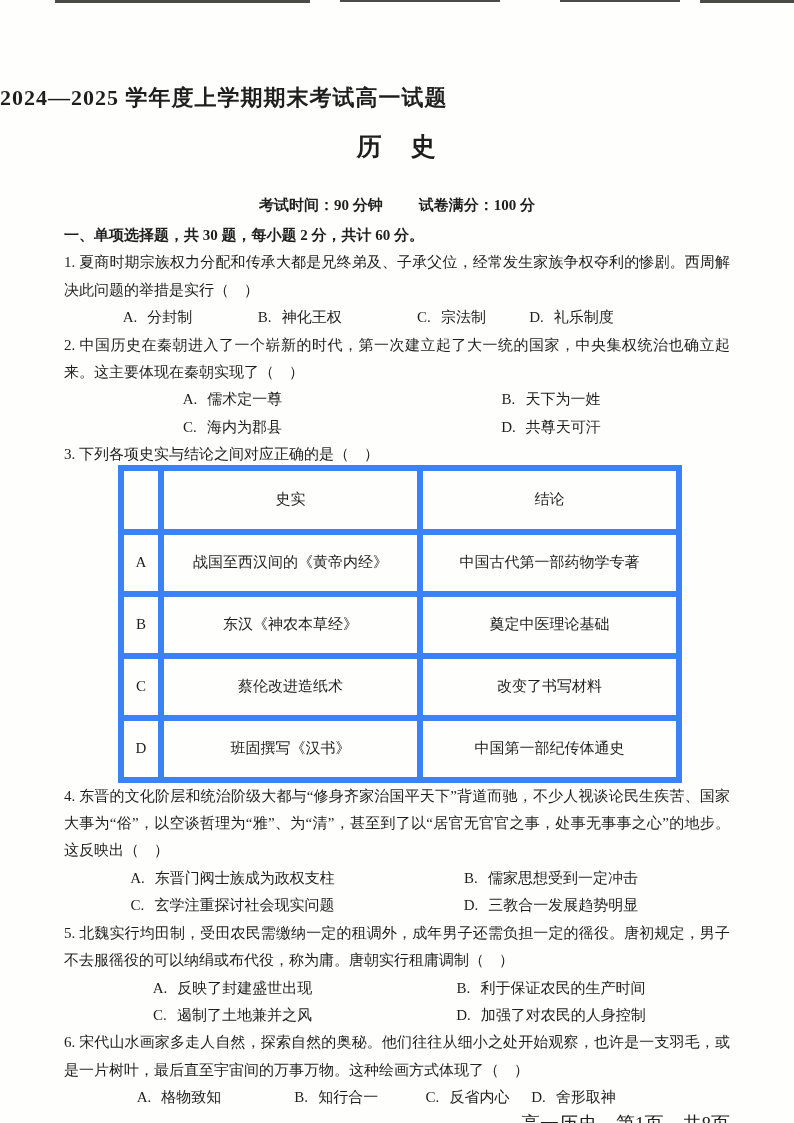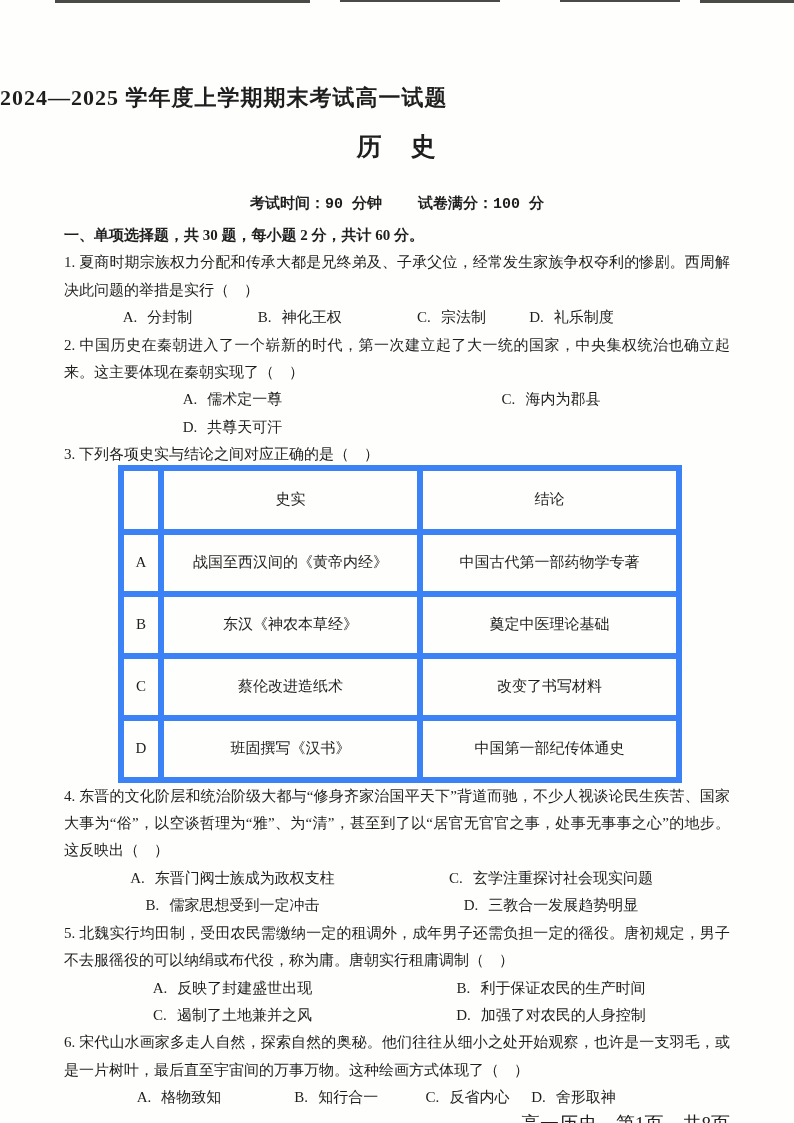--- a/index.html
+++ b/index.html
@@ -28,21 +28,21 @@
   .subject{
     margin:20px 0 0 0;
     text-align:center;
     font-size:25px;line-height:30px;
     font-weight:700;
     letter-spacing:2px;
   }
   .exam-info{
     margin:34px 0 8px 0;
     display:flex;justify-content:center;gap:36px;
-    font-size:15px;line-height:18px;font-weight:700;font-family:Liberation Mono, monospace;
+    font-size:15px;line-height:18px;font-weight:700;
   }
   .content{
     padding:0 64px;
     font-size:15px;
     line-height:27.4px;
     margin-top:8px;
   }
   .section-header{font-weight:700;}
   p.stem{margin:0;text-align:justify;}
   .opt-row{padding-left:29px;white-space:nowrap;}
@@ -115,20 +115,21 @@
         <span class="opt"><span class="lbl">B.</span><span>神化王权</span></span>
         <span class="opt"><span class="lbl">C.</span><span>宗法制</span></span>
         <span class="opt"><span class="lbl">D.</span><span>礼乐制度</span></span>
       </div>
     </div>
 
     <div>
       <p class="stem">2.  中国历史在秦朝进入了一个崭新的时代，第一次建立起了大一统的国家，中央集权统治也确立起来。这主要体现在秦朝实现了（　）</p>
       <div class="opt-2col">
         <span class="opt"><span class="lbl">A.</span><span>儒术定一尊</span></span>
+        <span class="opt"><span class="lbl">B.</span><span>天下为一姓</span></span>
         <span class="opt"><span class="lbl">C.</span><span>海内为郡县</span></span>
         <span class="opt"><span class="lbl">D.</span><span>共尊天可汗</span></span>
       </div>
     </div>
 
     <div>
       <p class="stem">3.  下列各项史实与结论之间对应正确的是（　）</p>
       <table class="hist">
         <colgroup>
             <col class="c-label">
@@ -162,22 +163,22 @@
           <td>中国第一部纪传体通史</td>
         </tr>
       </tbody>
         </table>
     </div>
 
     <div>
       <p class="stem">4.  东晋的文化阶层和统治阶级大都与“修身齐家治国平天下”背道而驰，不少人视谈论民生疾苦、国家大事为“俗”，以空谈哲理为“雅”、为“清”，甚至到了以“居官无官官之事，处事无事事之心”的地步。这反映出（　）</p>
       <div class="opt-2col">
         <span class="opt"><span class="lbl">A.</span><span>东晋门阀士族成为政权支柱</span></span>
+        <span class="opt"><span class="lbl">B.</span><span>儒家思想受到一定冲击</span></span>
         <span class="opt"><span class="lbl">C.</span><span>玄学注重探讨社会现实问题</span></span>
-        <span class="opt"><span class="lbl">B.</span><span>儒家思想受到一定冲击</span></span>
         <span class="opt"><span class="lbl">D.</span><span>三教合一发展趋势明显</span></span>
       </div>
     </div>
 
     <div>
       <p class="stem">5.  北魏实行均田制，受田农民需缴纳一定的租调外，成年男子还需负担一定的徭役。唐初规定，男子不去服徭役的可以纳绢或布代役，称为庸。唐朝实行租庸调制（　）</p>
       <div class="opt-2col">
         <span class="opt"><span class="lbl">A.</span><span>反映了封建盛世出现</span></span>
         <span class="opt"><span class="lbl">B.</span><span>利于保证农民的生产时间</span></span>
         <span class="opt"><span class="lbl">C.</span><span>遏制了土地兼并之风</span></span>

